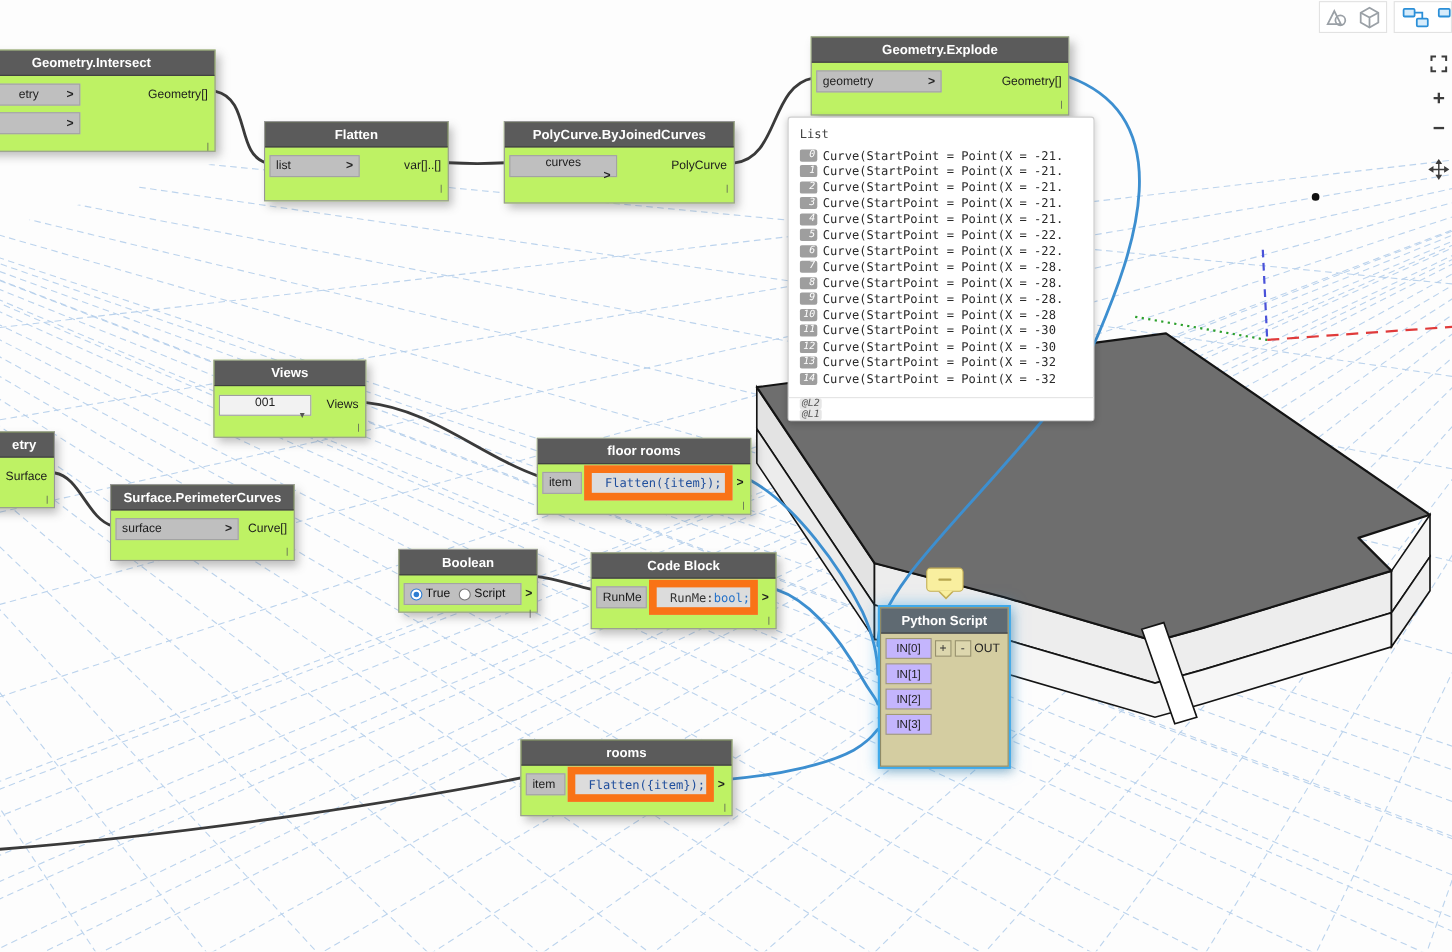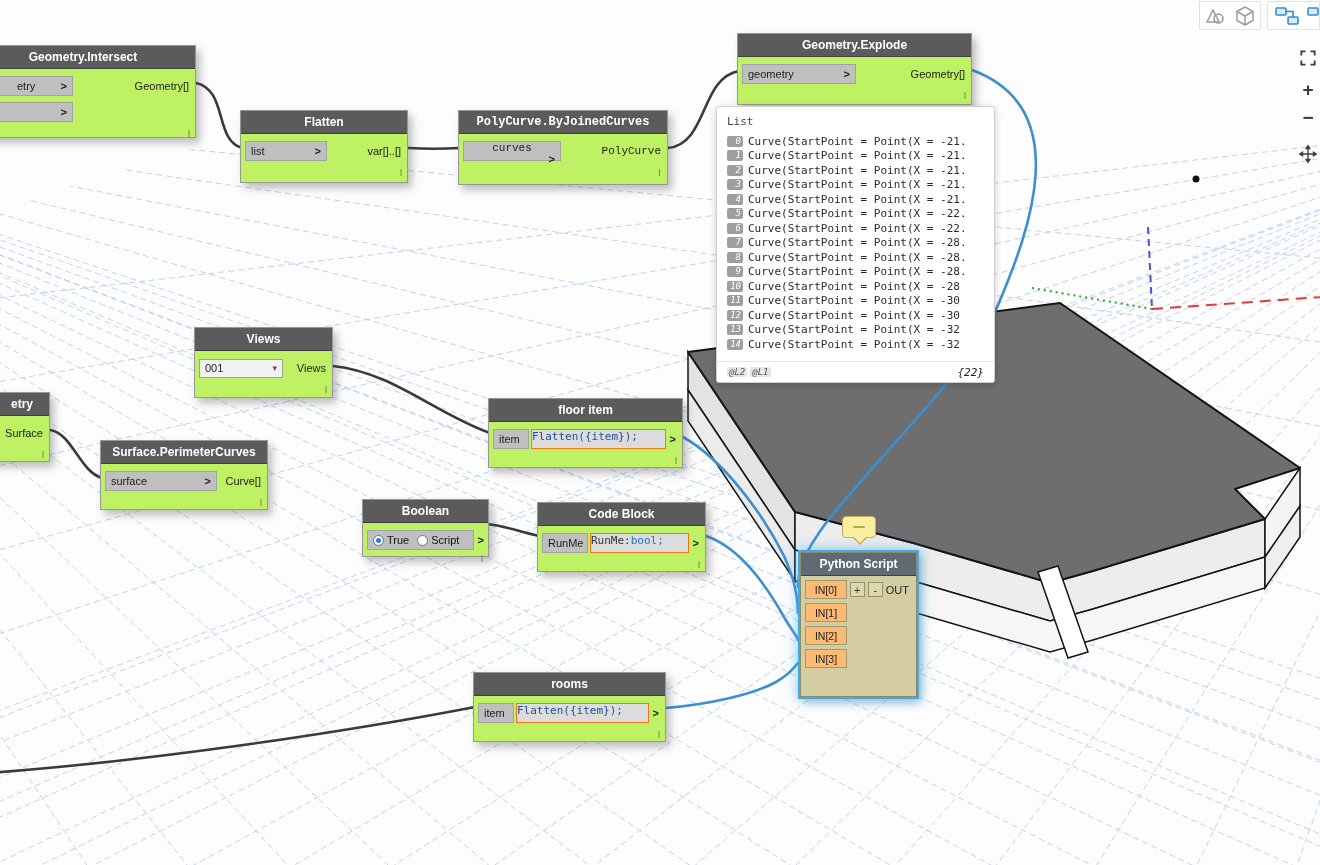--- a/index.html
+++ b/index.html
@@ -23,49 +23,49 @@
   .nbody{padding-top:3px;}
   .nrow{display:flex;align-items:center;height:24px;margin:2px 0;}
   .port{
     background:#bfbfbf;border:1px solid #a3a3a3;height:20px;display:flex;align-items:center;
     font-size:11px;color:#1c1c1c;padding:0 5px;box-sizing:border-box;white-space:nowrap;
   }
   .chev{margin-left:auto;font-weight:bold;font-size:11px;color:#222;padding-left:6px;}
   .nout{margin-left:auto;font-size:11px;color:#1c1c1c;padding-right:6px;display:flex;align-items:flex-end;white-space:nowrap;}
   .chevout{font-weight:bold;}
   .nfoot{height:12px;display:flex;justify-content:flex-end;align-items:center;padding-right:5px;font-size:8px;color:#555;}
-  .codebox{flex:1;background:#dcdcdc;border:1px solid #f97316;height:18px;display:flex;padding:0 0;margin-left:2px;overflow:hidden;}
+  .codebox{flex:1;background:#dcdcdc;border:7px solid #f97316;height:18px;display:flex;align-items:center;padding:0 12px;margin-left:2px;overflow:hidden;}
   .codetxt{font-family:"DejaVu Sans Mono",monospace;font-size:11px;color:#1f4e9c;white-space:nowrap;}
   .codetxt.dark{color:#333;}
-  .dd{background:#f2f2f2;border:1px solid #9f9f9f;height:19px;display:flex;align-items:center;font-size:11px;padding:0 5px;color:#222;width:84px;box-sizing:border-box;}
+  .dd{background:#f2f2f2;border:1px solid #9f9f9f;height:19px;display:flex;align-items:center;font-size:11px;padding:0 5px;color:#222;width:84px;box-sizing:border-box;flex-direction:column;}
   .dd .caret{margin-left:auto;font-size:9px;color:#555;}
   .ropt{display:inline-flex;align-items:center;gap:3px;font-size:11px;color:#111;margin-right:8px;}
   .rdot{width:11px;height:11px;border:1px solid #767676;border-radius:50%;background:#fff;display:inline-flex;align-items:center;justify-content:center;box-sizing:border-box;}
   .rdot.sel{border-color:#2d7dd2;}
   .rdot.sel i{width:5px;height:5px;border-radius:50%;background:#2d7dd2;display:block;}
 
   
   .pynode{background:#d4cda1;border:1px solid #8f8a66;box-shadow:0 0 0 2px #3fa9e9,0 0 12px 3px rgba(63,169,233,.55),4px 5px 8px rgba(70,70,70,.3);}
   .pyrow{display:flex;align-items:center;margin:4px 4px;gap:3px;height:19px;}
-  .pyport{background:#fdba74;border:1px solid #a09a72;width:42px;height:19px;justify-content:center;font-size:10.5px;padding:0;}
+  .pyport{background:#c4b5fd;border:1px solid #a09a72;width:42px;height:19px;justify-content:center;font-size:10.5px;padding:0;}
   .pybtn{width:15px;height:15px;background:#ddd7ae;border:1px solid #97916d;font-size:11px;display:flex;align-items:center;justify-content:center;color:#333;box-sizing:border-box;}
   .pyout{margin-left:auto;font-size:11px;color:#222;padding-right:3px;}
 
   
   .bubble{
     position:absolute;left:716px;top:106px;width:279px;height:277px;background:#fff;
     border:1px solid #cfcfcf;border-radius:3px;box-shadow:0 2px 7px rgba(0,0,0,.2);
     font-family:"DejaVu Sans Mono",monospace;padding:8px 10px 24px 10px;box-sizing:border-box;
     overflow:hidden;z-index:4;
   }
   .bubble-title{font-size:11px;color:#444;margin-bottom:6px;}
   .prow{display:flex;align-items:center;height:14.5px;white-space:nowrap;overflow:hidden;}
   .pidx{min-width:12px;text-align:right;background:#9e9e9e;color:#fff;font-style:italic;font-size:9px;border-radius:2px;padding:0 2px;margin-right:5px;line-height:11px;flex:none;}
   .ptxt{font-size:11px;color:#2a2a2a;}
-  .bfoot{position:absolute;left:0;right:0;bottom:0;height:20px;border-top:1px solid #e3e3e3;display:flex;align-items:center;padding:0 10px;background:#fff;}
+  .bfoot{position:absolute;left:0;right:0;bottom:0;height:20px;border-top:1px solid #e3e3e3;display:flex;align-items:flex-start;padding:0 10px;background:#fff;flex-direction:column;}
   .lvl{background:#e6e6e6;border-radius:2px;padding:0 2px;color:#555;font-style:italic;font-size:9px;margin-right:3px;}
   .cnt{margin-left:auto;font-style:italic;font-size:11px;color:#222;}
 
   
   .tip{position:absolute;left:842px;top:516px;width:32px;height:20px;background:#f9ef9f;border:1px solid #c3ae54;border-radius:4px;display:flex;align-items:center;justify-content:center;z-index:5;}
   .tip::before{content:"";position:absolute;left:10px;bottom:-8px;border:7px solid transparent;border-top-color:#c3ae54;border-bottom:0;}
   .tip::after{content:"";position:absolute;left:11px;bottom:-6px;border:6px solid transparent;border-top-color:#f9ef9f;border-bottom:0;}
   .tipline{width:12px;height:2px;background:#b7a64e;border-radius:1px;}
 
   
@@ -216,21 +216,21 @@
       <div class="nout">
           <span>var[]..[]</span>
         </div>
     </div>
   </div>
   <div class="nfoot">
       <span>|</span>
     </div>
 </div>
 
-<div class="node" style="left:458px;top:110px;width:210px;height:75px;font-family:Liberation Mono, monospace;">
+<div class="node" style="left:458px;top:110px;width:210px;height:75px;">
   <div class="nhead">
       <span>PolyCurve.ByJoinedCurves</span>
     </div>
   <div class="nbody">
     <div class="nrow">
       <div class="port" style="margin-left:4px;width:98px;flex-direction:column;">
         <span>curves</span>
         <span class="chev">&gt;</span>
       </div>
       <div class="nout">
@@ -278,21 +278,21 @@
         </div>
     </div>
   </div>
   <div class="nfoot">
       <span>|</span>
     </div>
 </div>
 
 <div class="node" style="left:488px;top:398px;width:195px;height:70px;">
   <div class="nhead">
-      <span>floor item</span>
+      <span>floor rooms</span>
     </div>
   <div class="nbody">
     <div class="nrow" style="padding:0 4px;">
       <div class="port" style="width:36px;">
         <span>item</span>
       </div>
       <div class="codebox">
         <span class="codetxt">Flatten({item});</span>
       </div>
       <div class="nout chevout" style="padding-right:2px;padding-left:4px;">

